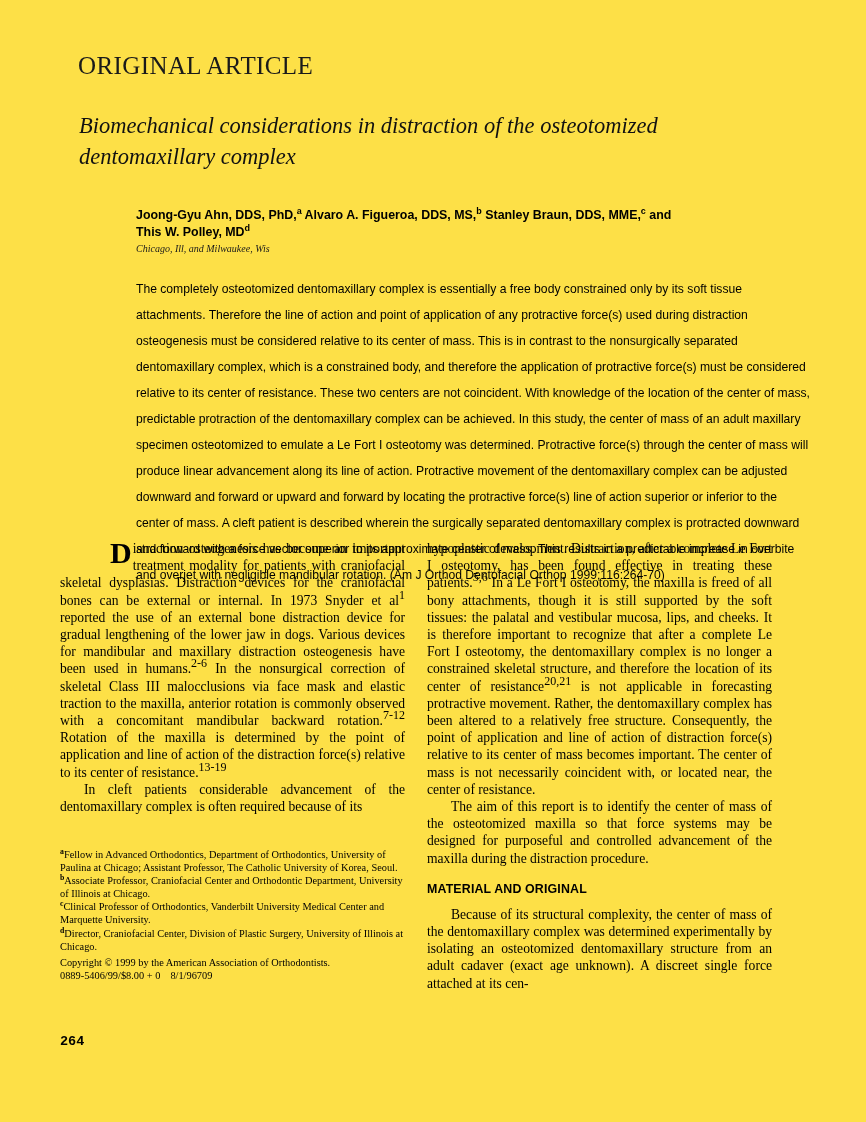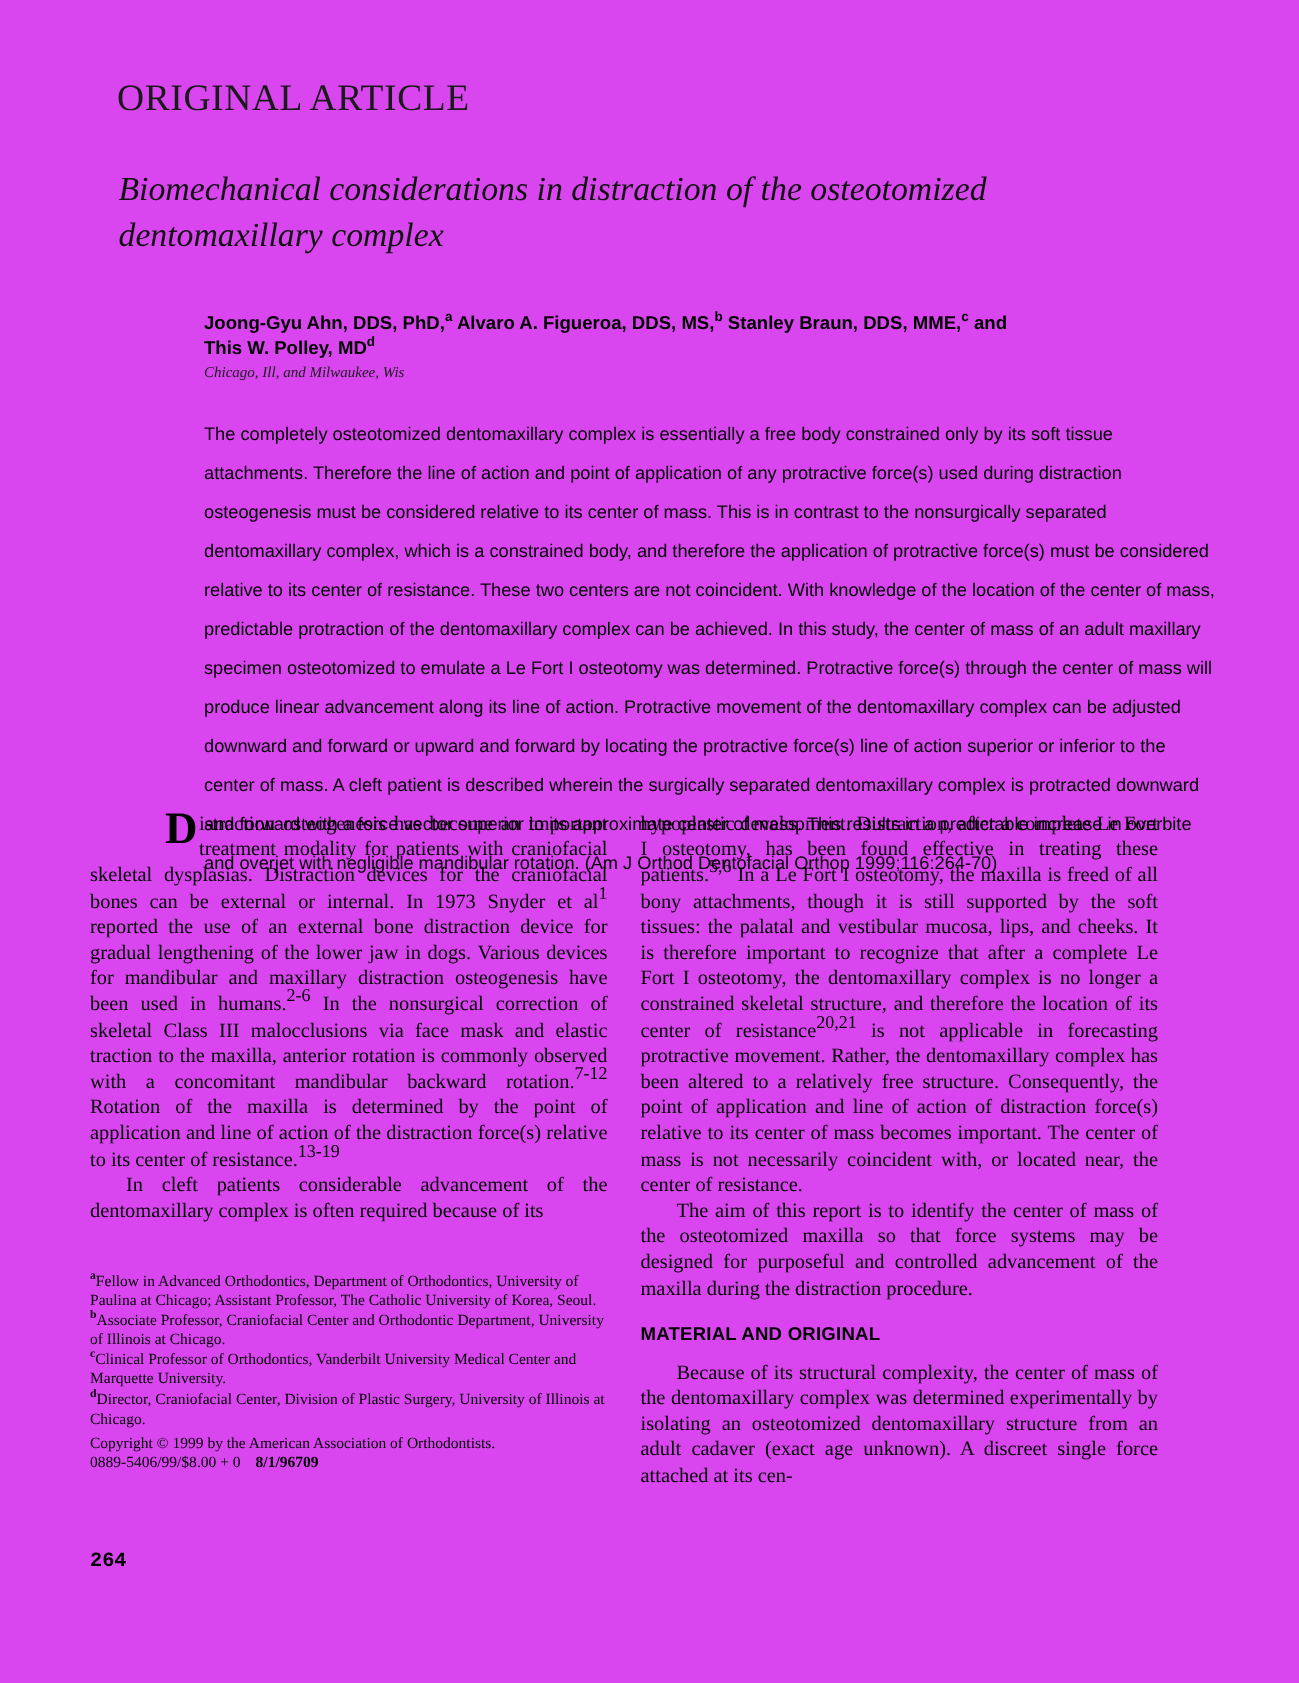--- a/index.html
+++ b/index.html
@@ -13,21 +13,21 @@
     position: relative;
     font-family: "Liberation Serif", serif;
     color: #000000;
     overflow: hidden;
   }
   .page {
     position: absolute;
     left: 0; top: 0;
     width: 866px;
     height: 1122px;
-    background: #d946ef;
+    background: #fde047;
   }
 
   
   .kicker {
     position: absolute;
     left: 78px;
     top: 52px;
     font-family: "Liberation Serif", serif;
     font-size: 25px;
     letter-spacing: 0.4px;
@@ -128,21 +128,21 @@
     width: 345px;
     font-family: "Liberation Serif", serif;
     font-size: 10.35px;
     line-height: 13.1px;
     text-align: left;
     color: #000000;
   }
   .footnotes p { margin: 0; }
   .footnotes sup { font-size: 7.8px; vertical-align: super; line-height: 0; font-weight: bold; }
   .fn-gap { height: 3px; }
-  .fn-bold { font-weight: bold; }
+  .fn-bold { font-weight: normal; }
   .fn-space { display: inline-block; width: 10px; }
 
   
   .folio {
     position: absolute;
     left: 60px;
     top: 1034px;
     font-family: Liberation Mono, monospace;
     font-weight: bold;
     font-size: 13.5px;

